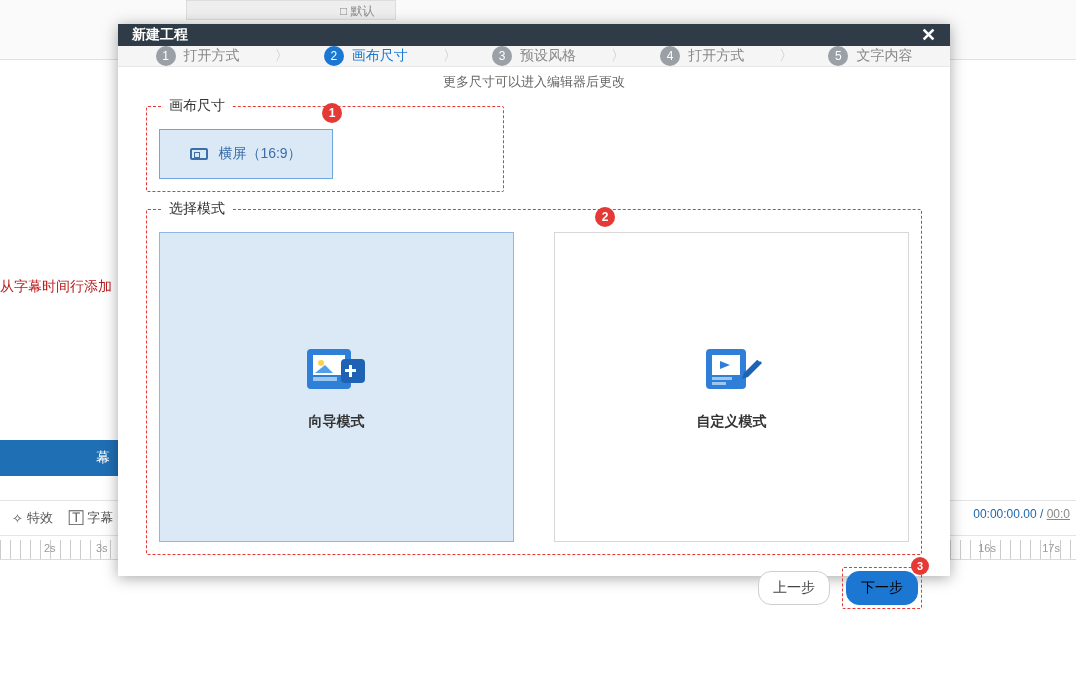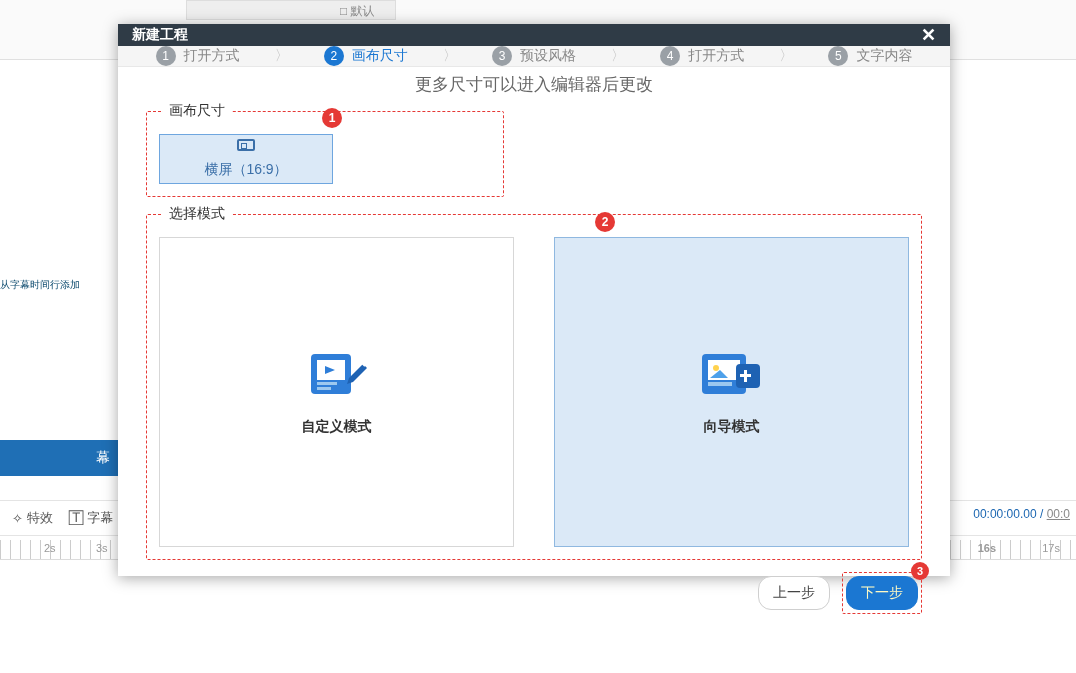--- a/index.html
+++ b/index.html
@@ -2,70 +2,70 @@
 <html><head>
 <meta charset="utf-8">
 <style>
   * { box-sizing: border-box; margin: 0; padding: 0; }
   body { font-family: "Microsoft YaHei", Arial, sans-serif; font-size: 13px; color: #333; background: #fff; width: 1076px; height: 673px; overflow: hidden; position: relative; }
 
   
   .bg-top { position: absolute; top: 0; left: 0; right: 0; height: 60px; background: #fafafa; border-bottom: 1px solid #e0e0e0;}
   .bg-tab { position: absolute; top: 0; left: 186px; width: 210px; height: 20px; background: #eee; border: 1px solid #ddd;}
   .bg-default { position: absolute; top: 3px; left: 340px; font-size: 12px; color: #888; }
-  .bg-left-text { position: absolute; top: 278px; left: 0; font-size: 10px; color: #0c4a6e; }
+  .bg-left-text { position: absolute; top: 278px; left: 0; font-size: 14px; color: #b91c1c; }
   .bg-left-blue { position: absolute; top: 440px; left: 0; width: 118px; height: 36px; background: #1f6fb5; color: #fff; display:flex; align-items:center; justify-content:flex-end; padding-right:8px; font-size:14px;}
   .bg-toolsrow { position: absolute; top: 500px; left:0; right:0; height: 36px; border-top:1px solid #e4e4e4; border-bottom:1px solid #e4e4e4; display:flex; align-items:center; padding-left:12px; gap:16px; color:#555; font-size:13px;}
   .bg-timecode { position:absolute; top:507px; right:6px; font-size:12px; color:#1b66b1;}
   .bg-timecode .grey { color:#888; text-decoration: underline;}
   .bg-ruler { position:absolute; top:540px; left:0; right:0; height:20px; background: repeating-linear-gradient(to right, #ccc 0, #ccc 1px, transparent 1px, transparent 10px); border-bottom:1px solid #dcdcdc; font-size:11px; color:#999;}
   .ruler-label-left { position:absolute; top:2px; left:44px;}
   .ruler-label-left2 { position:absolute; top:2px; left:96px;}
-  .ruler-label-r1 { position:absolute; top:2px; right:80px;font-weight:bold;}
+  .ruler-label-r1 { position:absolute; top:2px; right:80px;}
   .ruler-label-r2 { position:absolute; top:2px; right:16px;padding-left:24px;}
 
   
   .modal { position:absolute; top:24px; left:118px; width:832px; height:552px; background:#fff; box-shadow: 0 2px 14px rgba(0,0,0,0.35); display:flex; flex-direction:column; }
   .modal-header { height:36px; background:#2f3b46; color:#fff; display:flex; align-items:center; padding:0 14px; font-size:14px; font-weight:bold; justify-content:space-between;}
   .close-x { cursor:pointer; font-size:18px; font-weight:bold; }
 
   .steps { height:44px; background:#f5f5f5; border-bottom:1px solid #e8e8e8; display:flex; align-items:center; justify-content:space-around; padding:0 20px;}
   .step { display:flex; align-items:center; gap:8px; color:#888; font-size:14px;}
   .step-num { width:20px; height:20px; border-radius:50%; background:#9aa0a6; color:#fff; display:flex; align-items:center; justify-content:center; font-size:12px;}
   .step.active { color:#1b77d2;}
   .step.active .step-num { background:#1b77d2;}
   .chevron { color:#c3c3c3; font-size:14px;}
 
-  .hint { text-align:center; font-size:17px; color:#666; padding:6px 0 2px;}
+  .hint { text-align:center; font-size:13px; color:#666; padding:6px 0 2px;}
 
   .content { flex:1; padding: 0 28px 12px; position:relative;}
 
   fieldset.group { border:1px dashed #e53935; border-radius:2px; padding:14px 12px 12px; margin-top:4px; position:relative;}
   fieldset.group legend { padding:0 6px; background:#fff; font-size:14px; color:#333; margin-left:4px;}
   .badge { position:absolute; width:20px; height:20px; border-radius:50%; background:#e53935; color:#fff; font-weight:bold; font-size:12px; display:flex; align-items:center; justify-content:center;}
   .badge1 { top:-12px; left:175px;}
   .badge2 { top:-11px; left:448px;}
   .badge3 { width:18px; height:18px; font-size:11px;}
 
   .size-options { display:flex; gap:10px;}
-  .size-card { width:174px; height:50px; border:1px solid #d0d0d0; background:#fafafa; display:flex; align-items:center; justify-content:center; gap:10px; cursor:pointer; font-size:14px; color:#555;flex-direction:column;}
+  .size-card { width:174px; height:50px; border:1px solid #d0d0d0; background:#fafafa; display:flex; align-items:center; justify-content:center; gap:10px; cursor:pointer; font-size:14px; color:#555;}
   .size-card.selected { background:#dbe9f7; border-color:#6ea6df; color:#3b6fa8;}
   .ic-land { width:18px; height:12px; border:2px solid currentColor; border-radius:2px; position:relative;}
   .ic-land::after{content:""; position:absolute; left:2px; top:2px; width:4px; height:4px; border:1px solid currentColor;}
   .ic-port { width:12px; height:18px; border:2px solid currentColor; border-radius:2px; position:relative;}
   .ic-port::after{content:""; position:absolute; left:3px; bottom:-1px; width:4px; height:1px; background:currentColor;}
 
   .mode-row { display:flex; gap:40px;}
   .mode-card { flex:1; height:310px; border:1px solid #d7d7d7; background:#fff; display:flex; flex-direction:column; align-items:center; justify-content:center; gap:18px; cursor:pointer; font-size:14px; font-weight:bold; color:#333;}
   .mode-card.selected { background:#dbe9f7; border-color:#8fb8e0;}
   .mode-icon { width:64px; height:52px; position:relative;}
 
   .footer { height:62px; display:flex; align-items:center; justify-content:flex-end; gap:12px; padding:0 28px; position:relative;}
   .btn { min-width:72px; height:34px; border:1px solid #cfcfcf; background:#fff; color:#444; font-size:14px; cursor:pointer; border-radius:13px;}
-  .btn.primary { background:#1b77d2; border-color:#1b77d2; color:#fef9c3;}
+  .btn.primary { background:#1b77d2; border-color:#1b77d2; color:#000000;}
   .next-wrap { position:relative; border:1px dashed #e53935; padding:3px; border-radius:2px;}
   .next-wrap .badge { top:-11px; right:-8px;}
 
   .tool-item { display:flex; align-items:center; gap:4px;}
 </style>
 </head>
 <body>
 
 <div class="bg-top"></div>
 <div class="bg-tab"></div>
@@ -133,48 +133,48 @@
           <span class="ic-land"></span>
           <span>横屏（16:9）</span>
         </div>
       </div>
     </fieldset>
 
     <fieldset class="group" style="margin-top:8px;">
       <legend>选择模式</legend>
       <span class="badge badge2">2</span>
       <div class="mode-row">
-        <div class="mode-card">
-          <div class="mode-icon">
-            <svg viewBox="0 0 64 52" width="64" height="52">
-              <rect x="6" y="6" width="40" height="40" rx="4" fill="#2f7ed8"></rect>
-              <rect x="12" y="12" width="28" height="20" fill="#fff"></rect>
-              <path d="M20 18 L30 22 L20 26 Z" fill="#2f7ed8"></path>
-              <rect x="12" y="34" width="20" height="3" fill="#9cc8ef"></rect>
-              <rect x="12" y="39" width="14" height="3" fill="#9cc8ef"></rect>
-              <path d="M44 30 L58 16 L62 20 L48 34 L42 36 Z" fill="#1e62b3"></path>
-              <path d="M56 14 L60 18" stroke="#fff" stroke-width="2"></path>
-            </svg>
-          </div>
-          <span>自定义模式</span>
-        </div>
         <div class="mode-card selected">
           <div class="mode-icon">
             <svg viewBox="0 0 64 52" width="64" height="52">
               <rect x="2" y="6" width="44" height="40" rx="4" fill="#2f7ed8"></rect>
               <rect x="8" y="12" width="32" height="20" fill="#fff"></rect>
               <circle cx="16" cy="20" r="3" fill="#ffd24d"></circle>
               <path d="M10 30 L20 22 L28 30 Z" fill="#4ea1ea"></path>
               <rect x="8" y="34" width="24" height="4" fill="#9cc8ef"></rect>
               <rect x="36" y="16" width="24" height="24" rx="4" fill="#1e62b3"></rect>
               <rect x="44" y="22" width="3" height="12" fill="#fff"></rect>
               <rect x="40" y="26" width="11" height="3" fill="#fff"></rect>
             </svg>
           </div>
           <span>向导模式</span>
+        </div>
+        <div class="mode-card">
+          <div class="mode-icon">
+            <svg viewBox="0 0 64 52" width="64" height="52">
+              <rect x="6" y="6" width="40" height="40" rx="4" fill="#2f7ed8"></rect>
+              <rect x="12" y="12" width="28" height="20" fill="#fff"></rect>
+              <path d="M20 18 L30 22 L20 26 Z" fill="#2f7ed8"></path>
+              <rect x="12" y="34" width="20" height="3" fill="#9cc8ef"></rect>
+              <rect x="12" y="39" width="14" height="3" fill="#9cc8ef"></rect>
+              <path d="M44 30 L58 16 L62 20 L48 34 L42 36 Z" fill="#1e62b3"></path>
+              <path d="M56 14 L60 18" stroke="#fff" stroke-width="2"></path>
+            </svg>
+          </div>
+          <span>自定义模式</span>
         </div>
       </div>
     </fieldset>
 
   </div>
 
   <div class="footer">
     <button class="btn">上一步</button>
     <div class="next-wrap">
       <span class="badge badge3">3</span>

